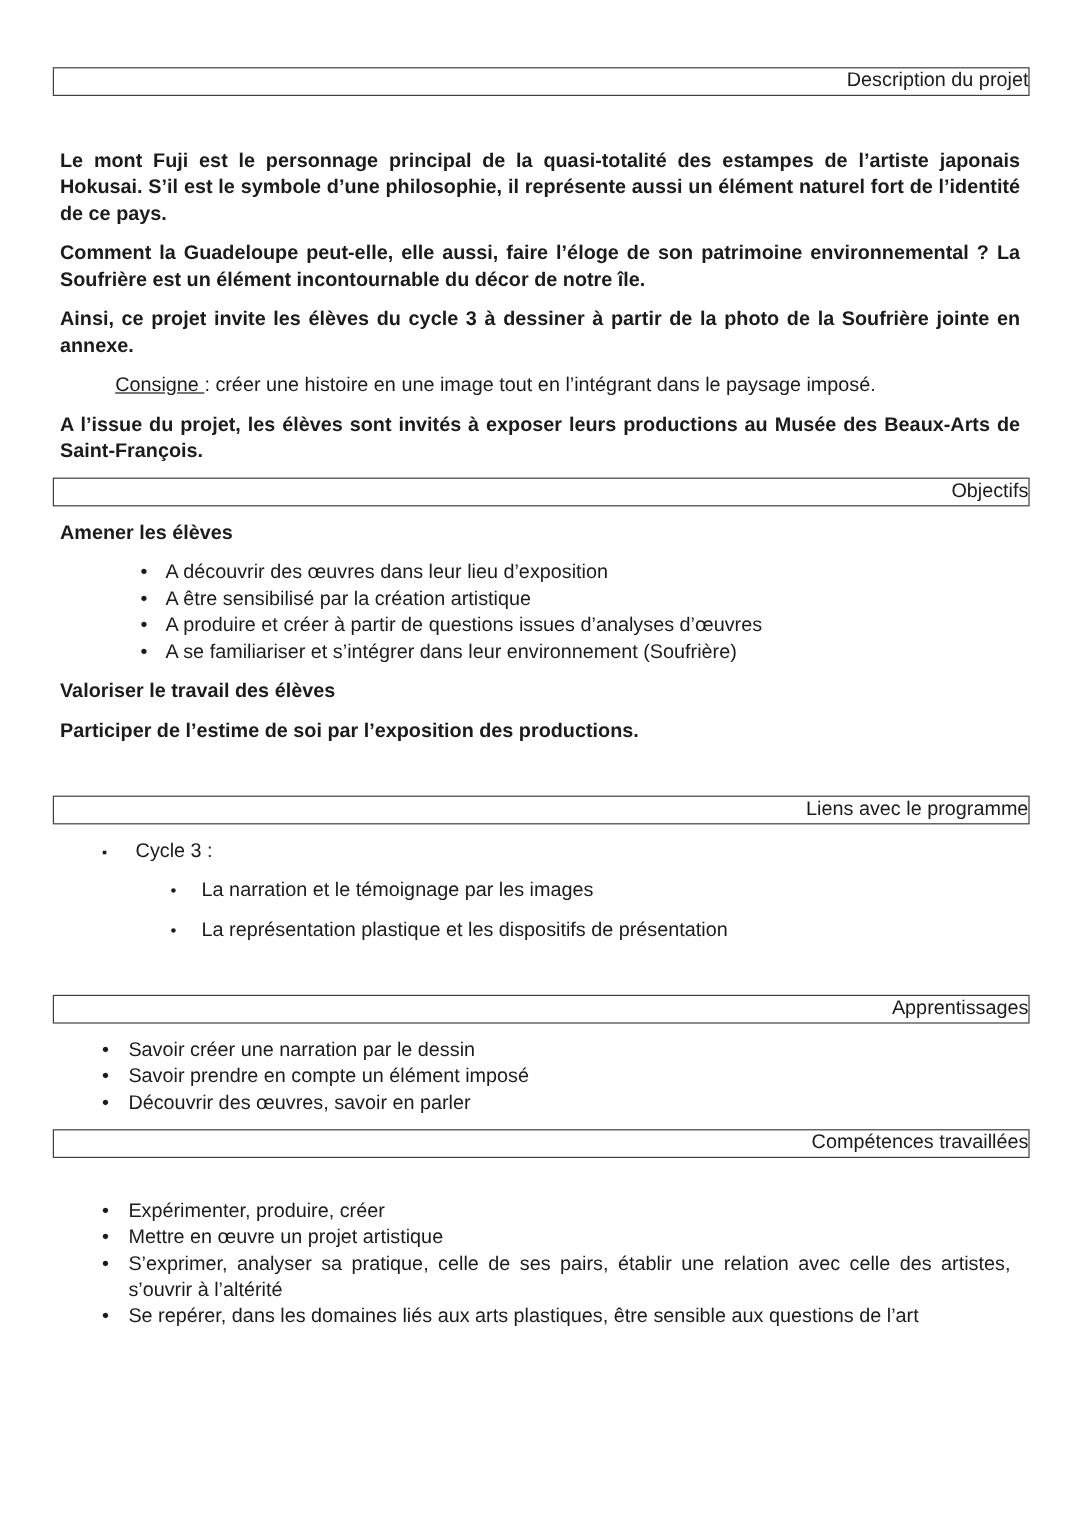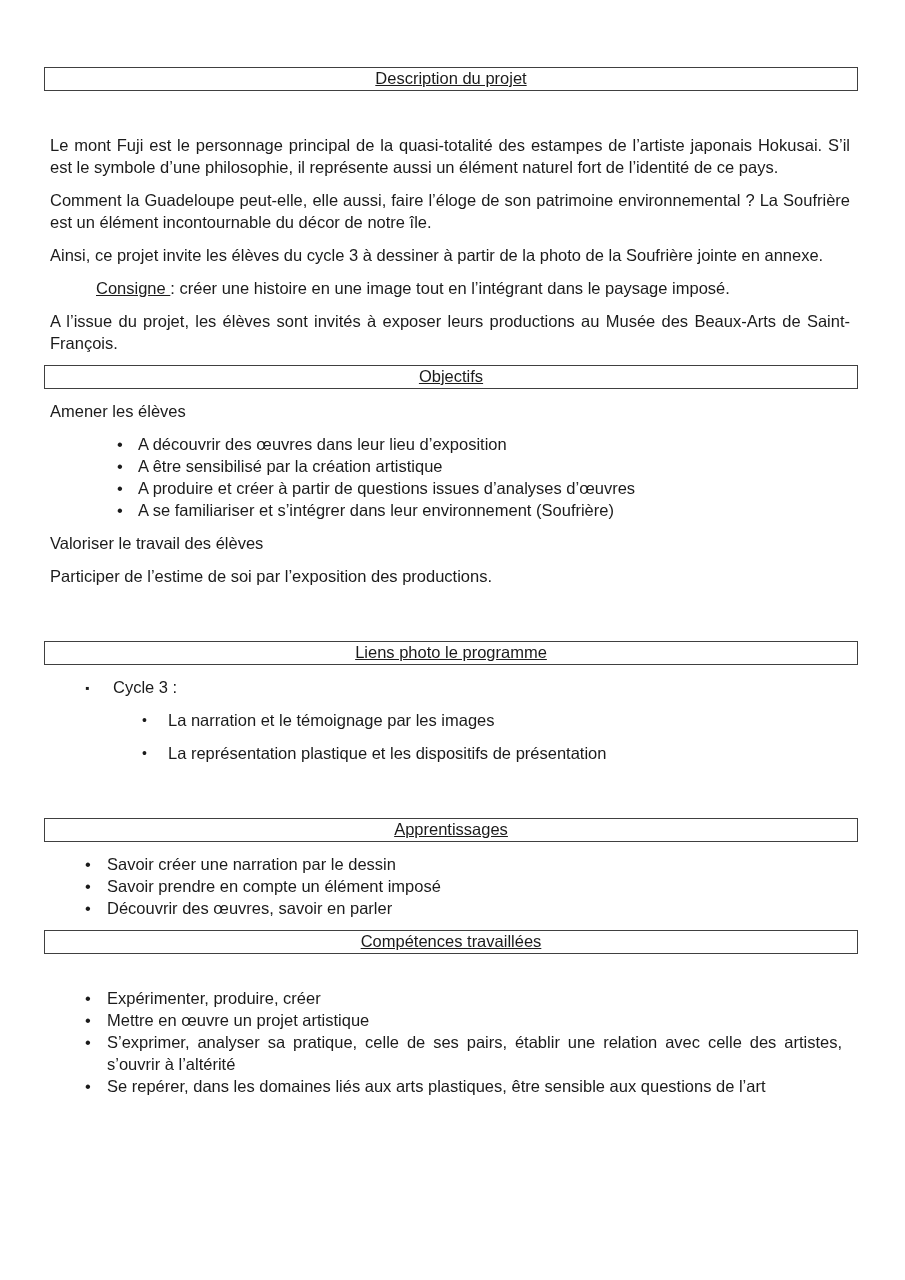--- a/index.html
+++ b/index.html
@@ -9,28 +9,27 @@
     width:905px;
     height:1280px;
     background:#ffffff;
     padding:56px 55px 0 50px;
     font-family:"Liberation Sans","DejaVu Sans",sans-serif;
     font-size:16.5px;
     line-height:22px;
     color:#1b1b1b;
     overflow:hidden;
   }
-  p{margin:0 0 11px 0;text-align:justify;}
+  p{margin:0 0 11px 0;text-align:justify;font-weight:bold;}
   .section-box{
-    margin:11px -8px 11px -6px;
+    margin:0 -8px 11px -6px;
     border:1.5px solid #404040;
-    text-align:center;
+    text-align:right;
     line-height:21px;
     padding:0 0 1px 0;
-    text-decoration:underline;
   }
   .spacer{height:32px;}
   .spacer-sm{height:22px;}
   ul{list-style:none;margin:0 0 11px 0;padding:0;}
   li{position:relative;text-align:justify;}
   
   .obj-list li{padding-left:88px;}
   .obj-list li::before{content:"\2022";position:absolute;left:67px;}
   
   .tight-list li{padding-left:57px;padding-right:8px;}
@@ -72,21 +71,21 @@
     <li>A produire et créer à partir de questions issues d’analyses d’œuvres</li>
     <li>A se familiariser et s’intégrer dans leur environnement (Soufrière)</li>
   </ul>
 
   <p>Valoriser le travail des élèves</p>
   <p>Participer de l’estime de soi par l’exposition des productions.</p>
 
   <div class="spacer"></div>
 
   <div class="section-box">
-    <span>Liens photo le programme</span>
+    <span>Liens avec le programme</span>
   </div>
 
   <ul class="liens-list">
     <li>Cycle 3 :</li>
   </ul>
   <ul class="liens-sub">
     <li>La narration et le témoignage par les images</li>
     <li>La représentation plastique et les dispositifs de présentation</li>
   </ul>
 

